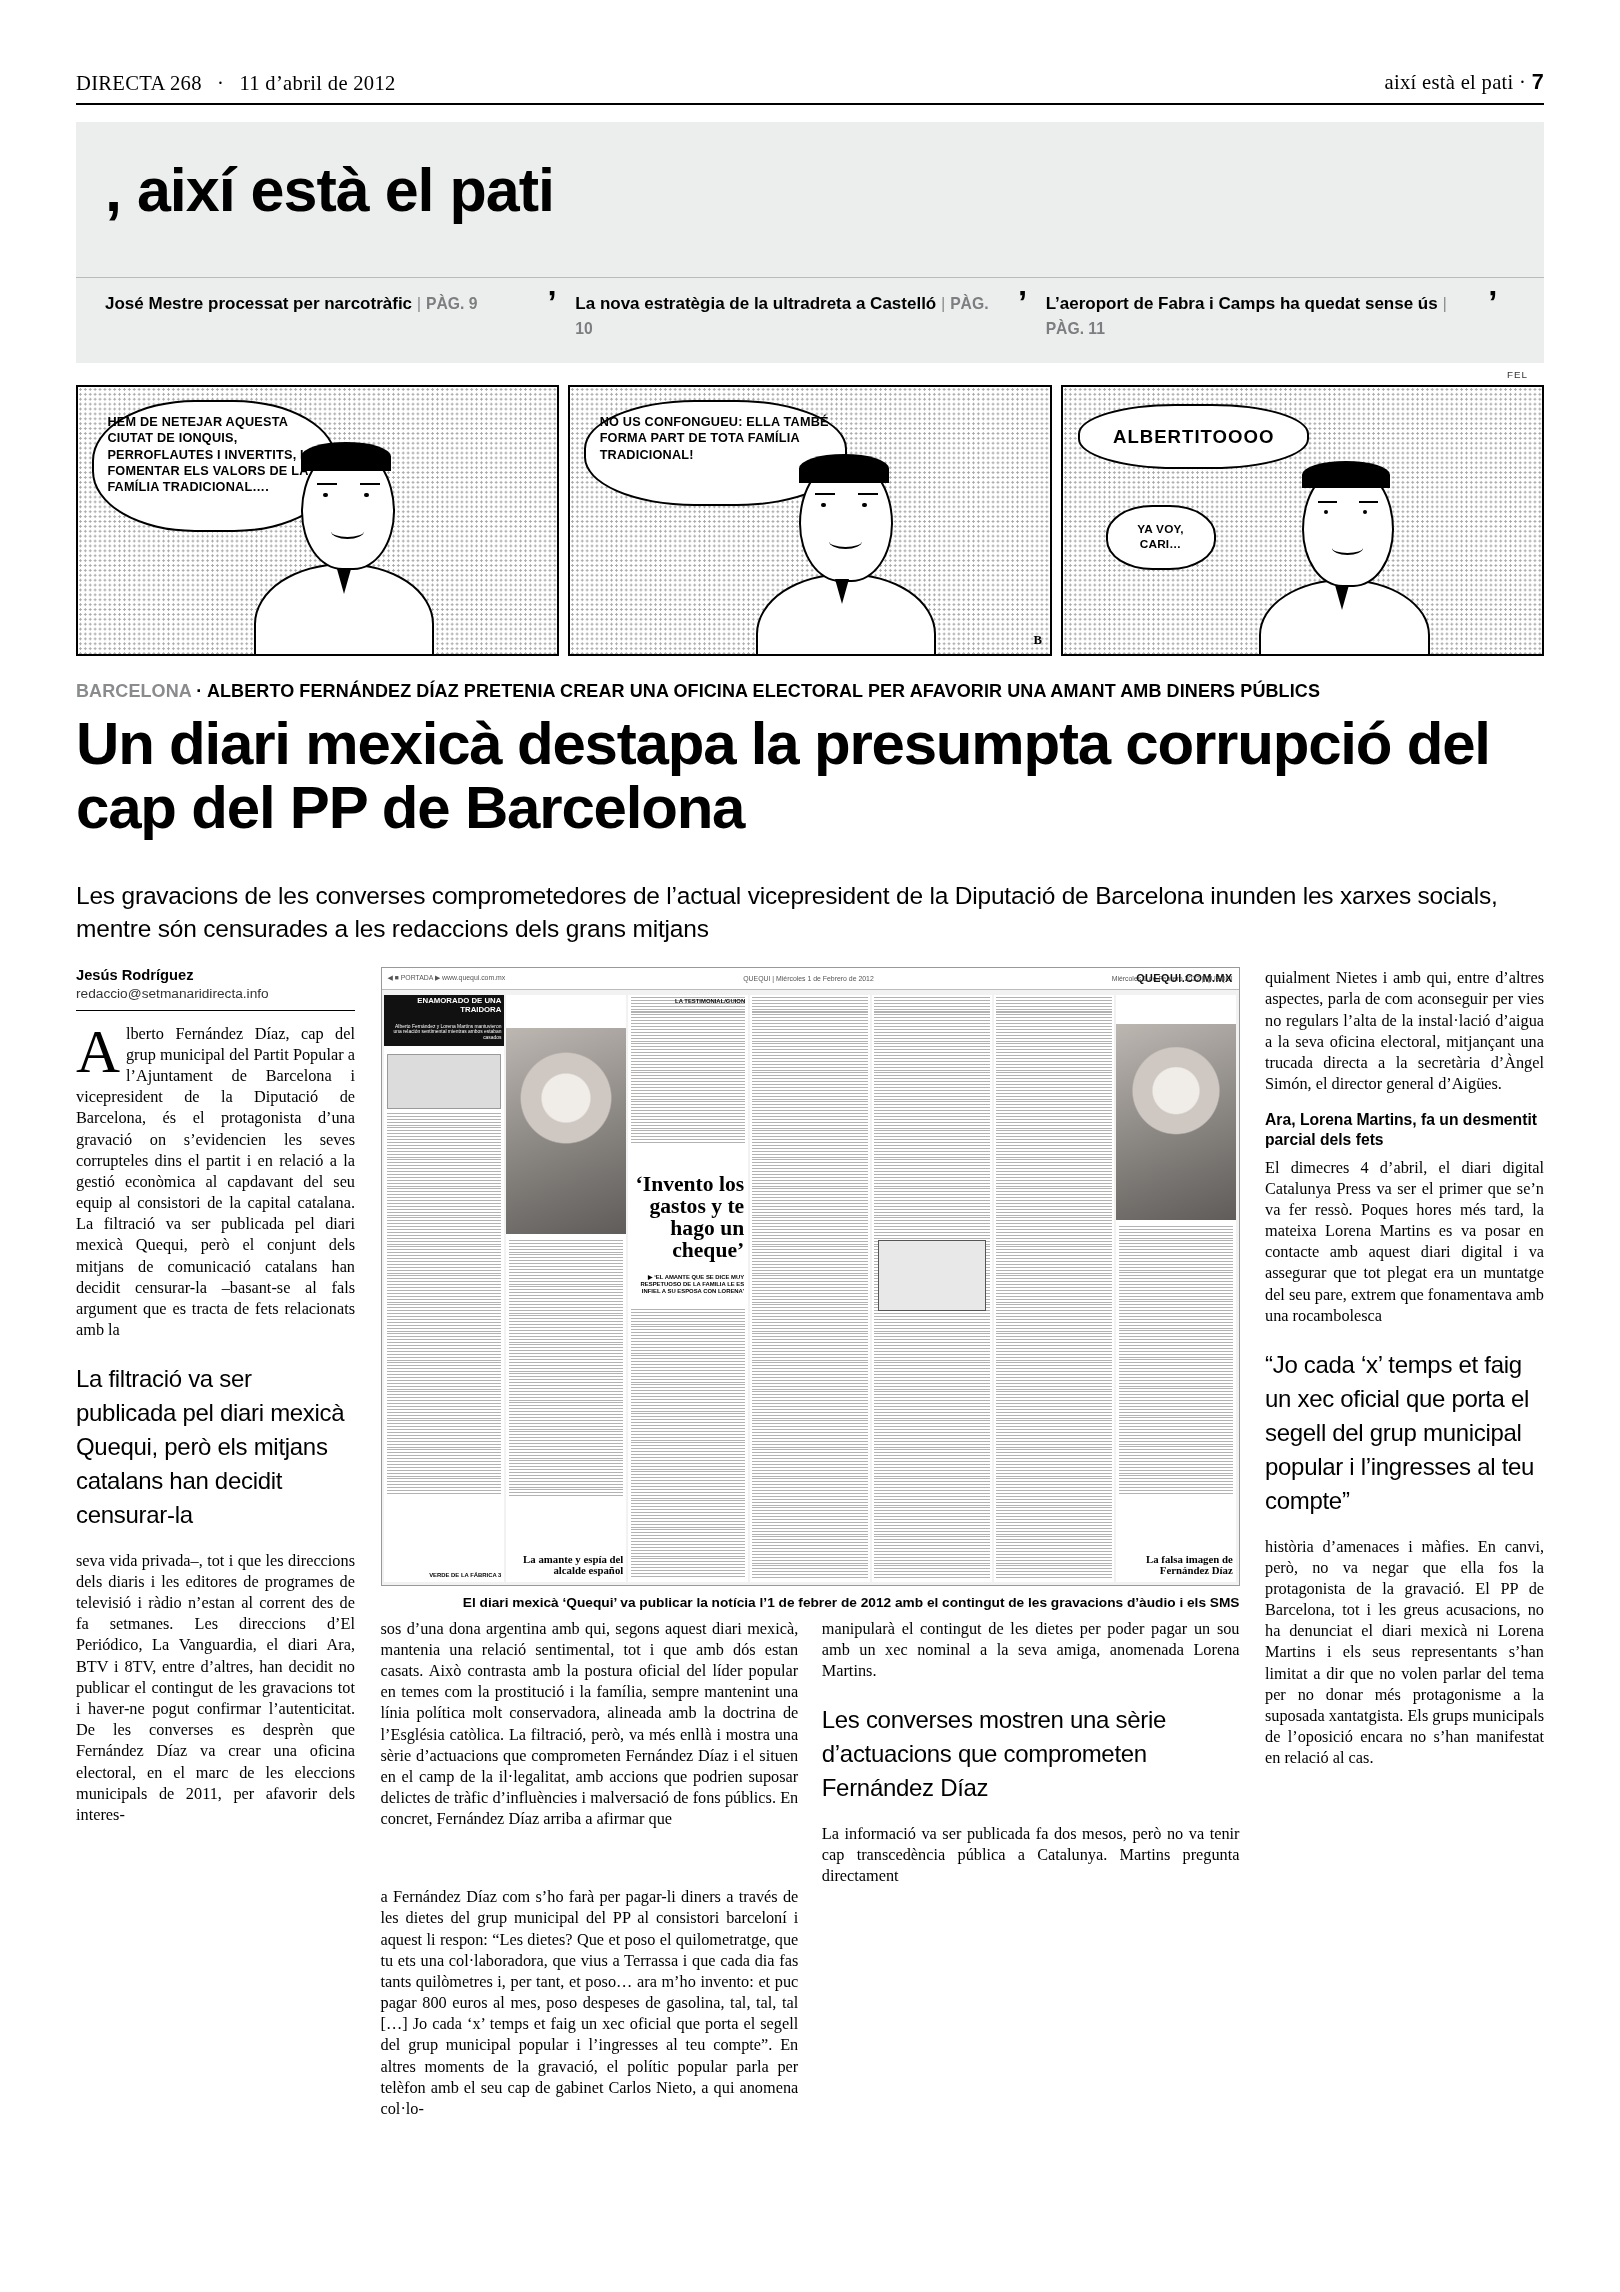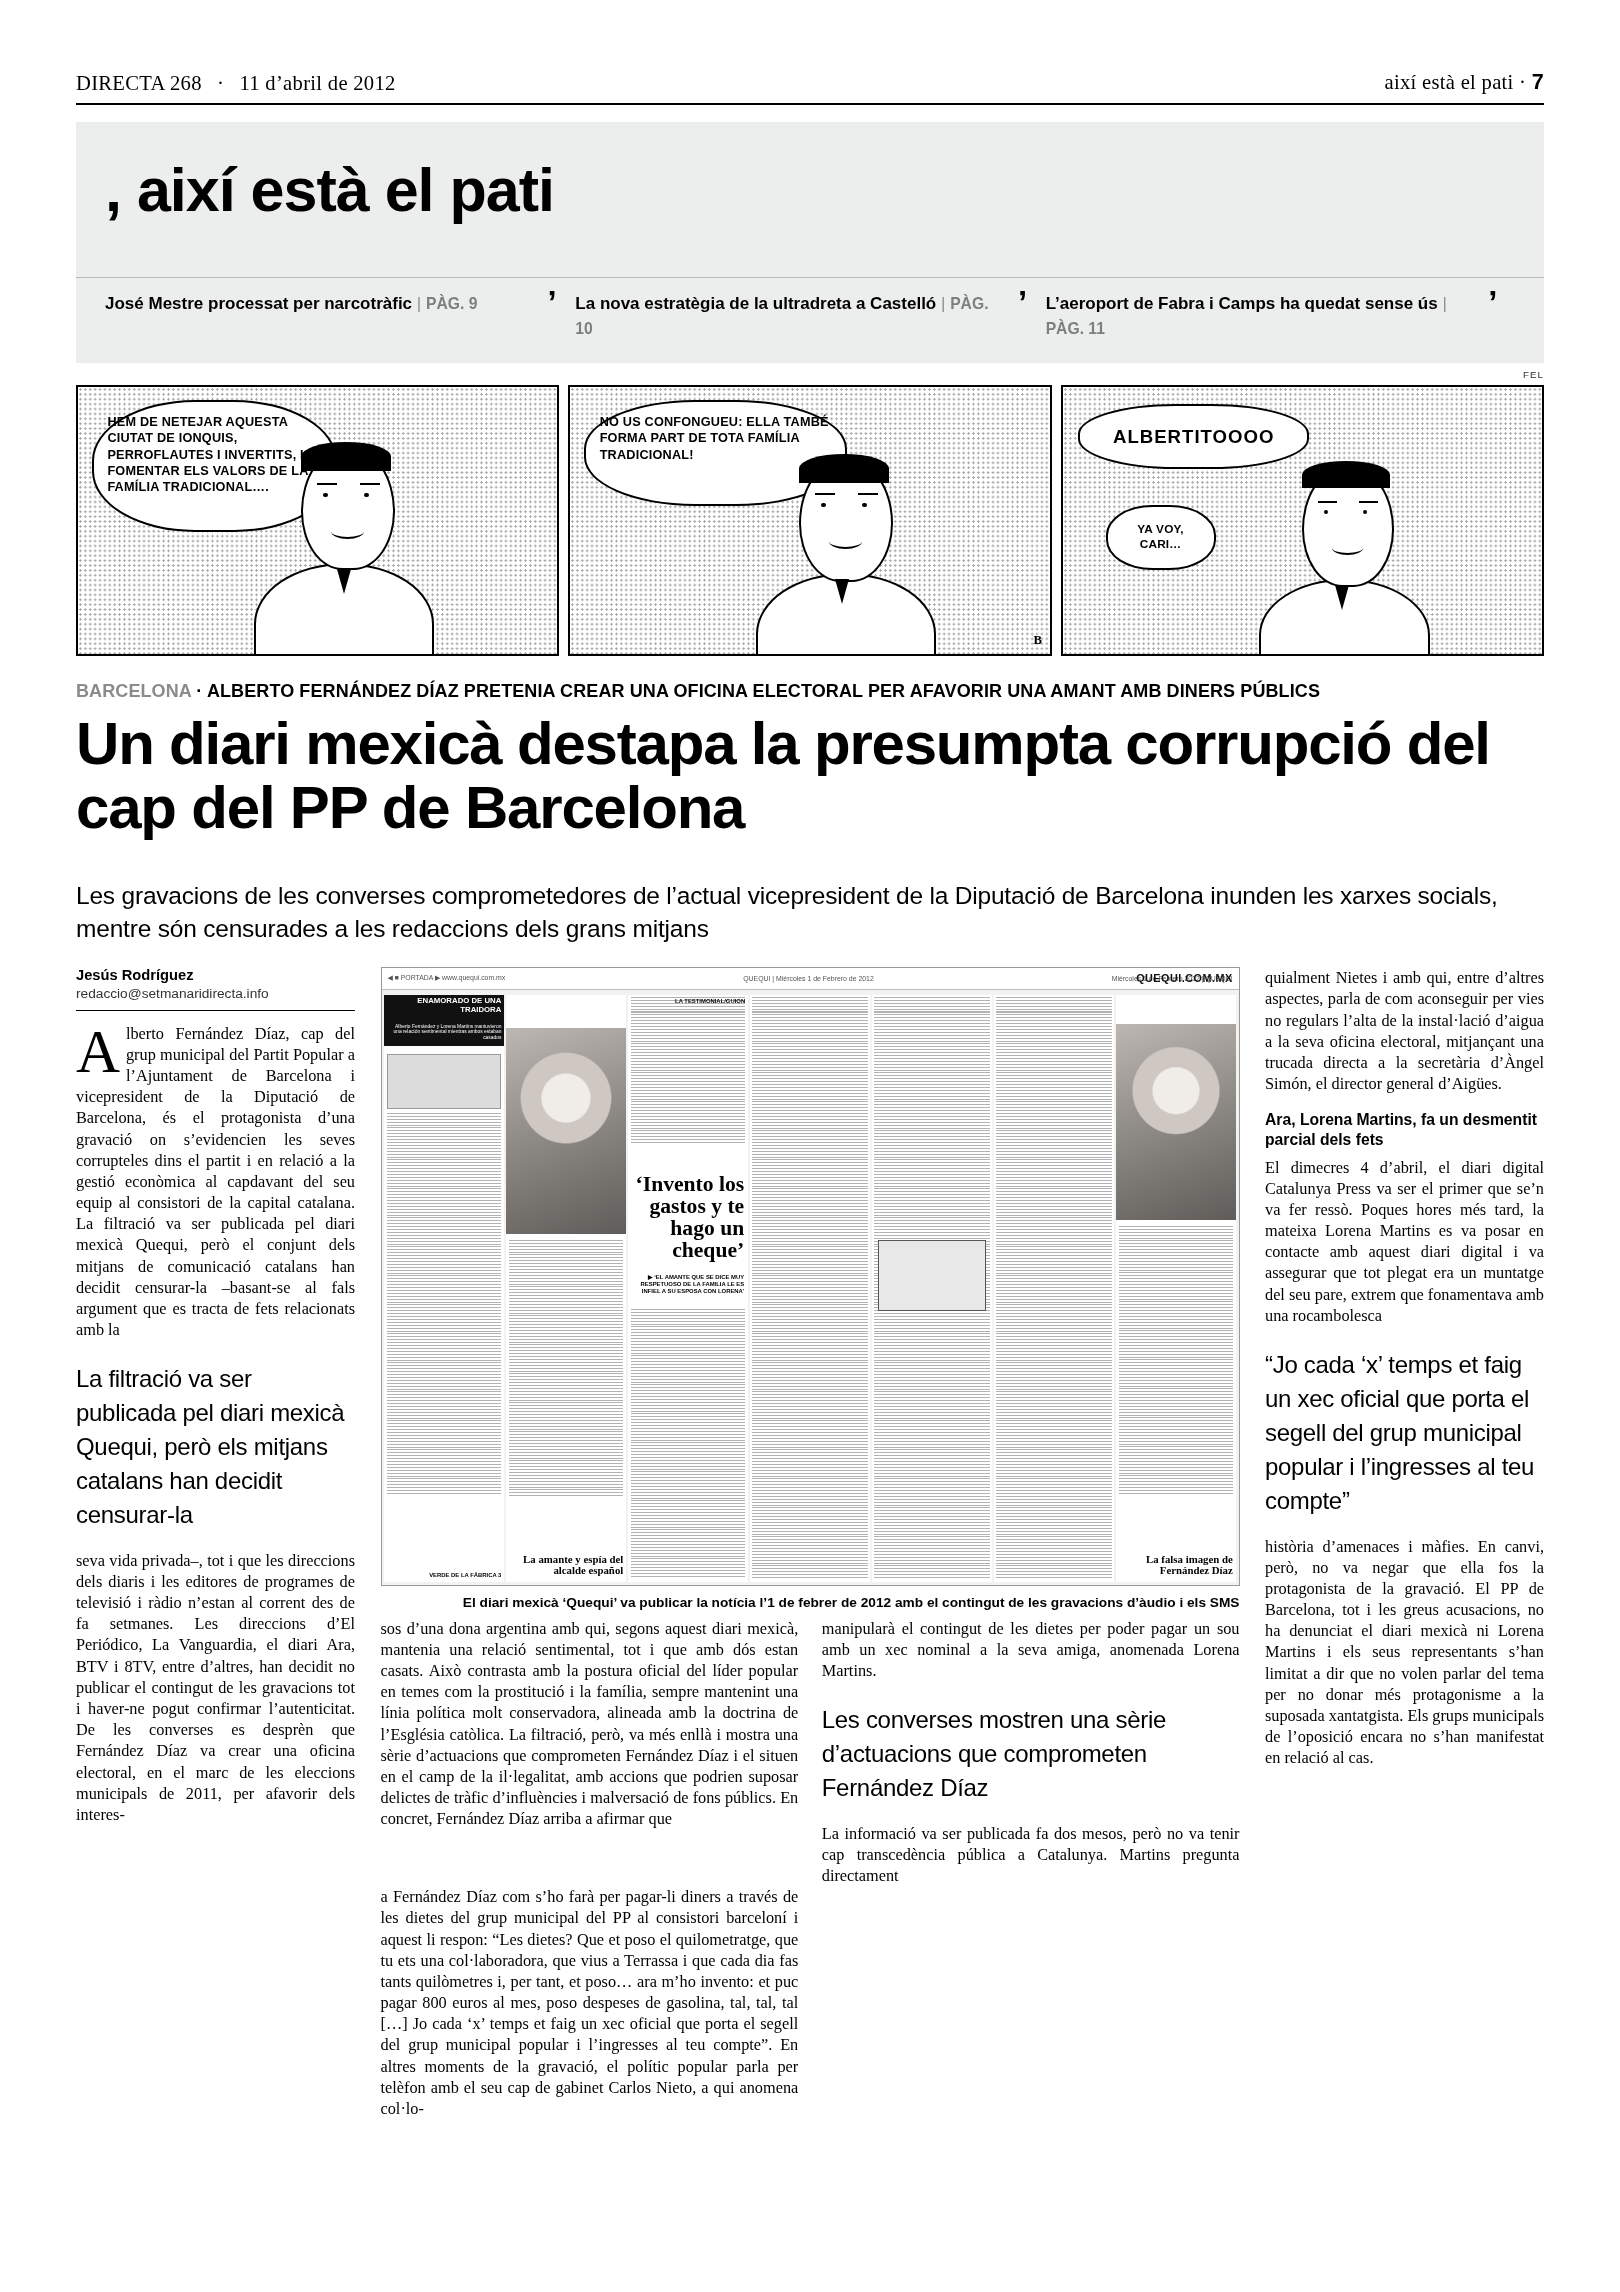--- a/index.html
+++ b/index.html
@@ -77,21 +77,21 @@
     padding:0 17.6px 0 0;
     align-self:flex-start;
     position:relative;
     top:-3.9px;
   }
 
   
   .comic-wrap{margin-top:21.6px;position:relative;}
   .fel{
     position:absolute;
-    right:0;
+    right:16px;
     top:-15.7px;
     font-family:"Liberation Sans",sans-serif;
     font-size:9.8px;
     letter-spacing:1px;
     color:#333;
   }
   .comic{
     display:flex;
     gap:8.8px;
   }

